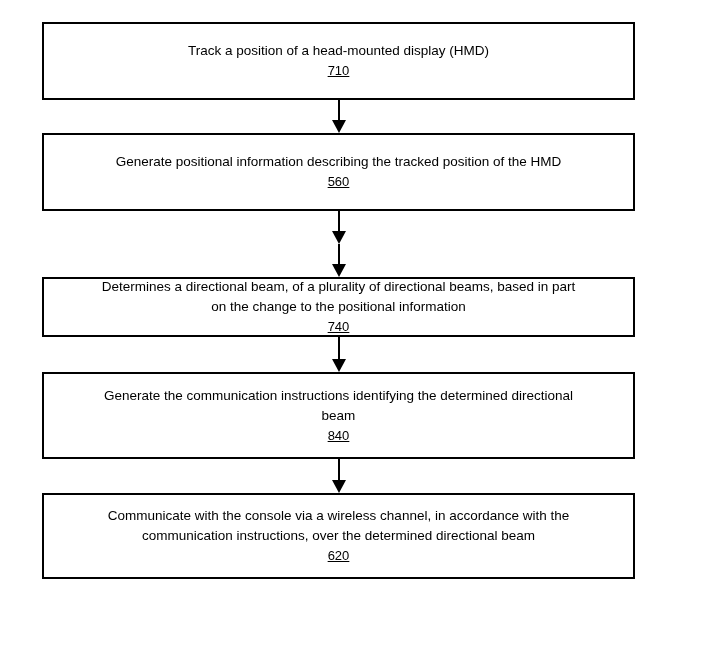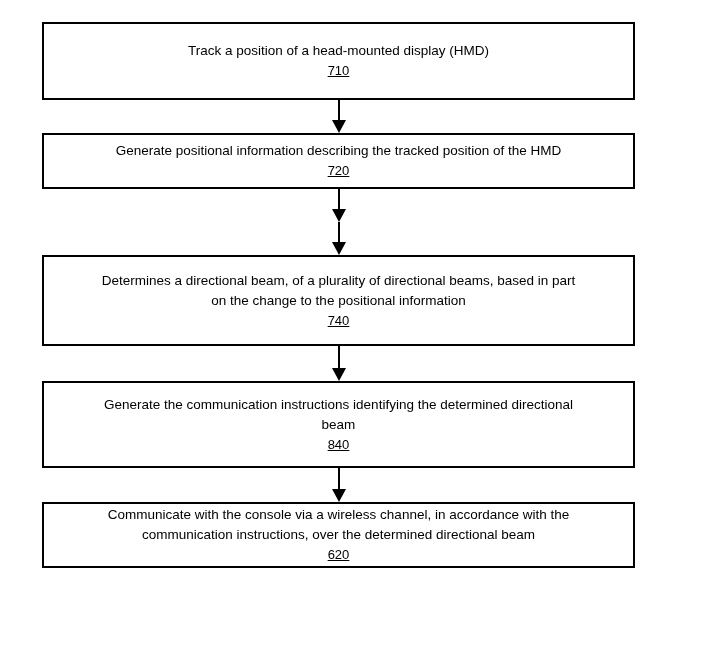--- a/index.html
+++ b/index.html
@@ -74,37 +74,37 @@
     <div class="flow-box" style="height:78px">
       <div class="box-text">Track a position of a head-mounted display (HMD)</div>
       <div class="box-ref">710</div>
     </div>
 
     <div class="flow-arrow">
       <div class="arrow-shaft"></div>
       <div class="arrow-head"></div>
     </div>
 
-    <div class="flow-box" style="height:56px">
+    <div class="flow-box" style="height:78px">
       <div class="box-text">Generate positional information describing the tracked position of the HMD</div>
-      <div class="box-ref">720</div>
+      <div class="box-ref">560</div>
     </div>
 
     <div class="flow-arrow">
       <div class="arrow-shaft"></div>
       <div class="arrow-head"></div>
     </div>
 
 
     <div class="flow-arrow">
       <div class="arrow-shaft"></div>
       <div class="arrow-head"></div>
     </div>
 
-    <div class="flow-box" style="height:91px">
+    <div class="flow-box" style="height:60px">
       <div class="box-text">Determines a directional beam, of a plurality of directional beams, based in part
 on the change to the positional information</div>
       <div class="box-ref">740</div>
     </div>
 
     <div class="flow-arrow" style="height:35px">
       <div class="arrow-shaft"></div>
       <div class="arrow-head"></div>
     </div>
 
@@ -112,20 +112,20 @@
       <div class="box-text">Generate the communication instructions identifying the determined directional
 beam</div>
       <div class="box-ref">840</div>
     </div>
 
     <div class="flow-arrow" style="height:34px">
       <div class="arrow-shaft"></div>
       <div class="arrow-head"></div>
     </div>
 
-    <div class="flow-box" style="height:66px">
+    <div class="flow-box" style="height:86px">
       <div class="box-text">Communicate with the console via a wireless channel, in accordance with the
 communication instructions, over the determined directional beam</div>
       <div class="box-ref">620</div>
     </div>
 
   </div>
 </div>
 
 </body></html>

